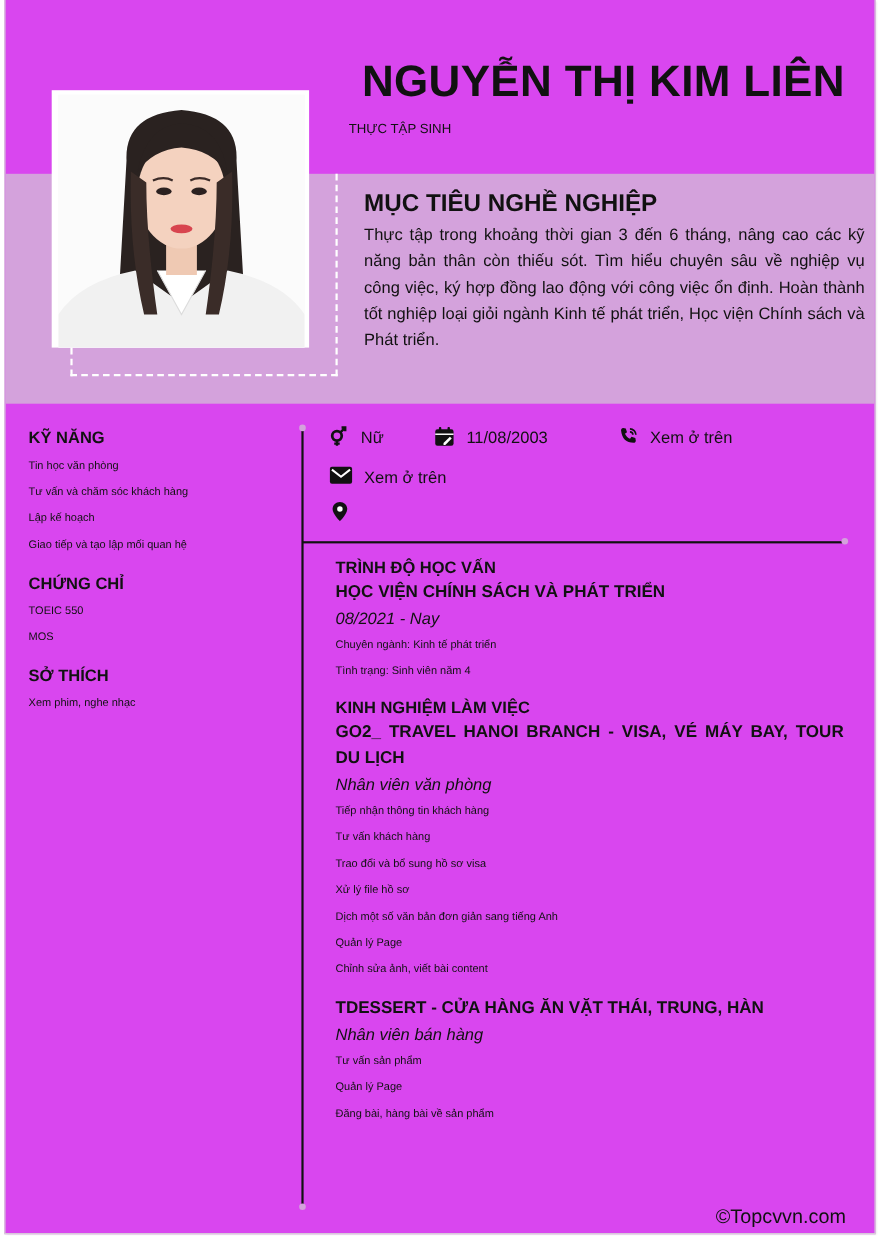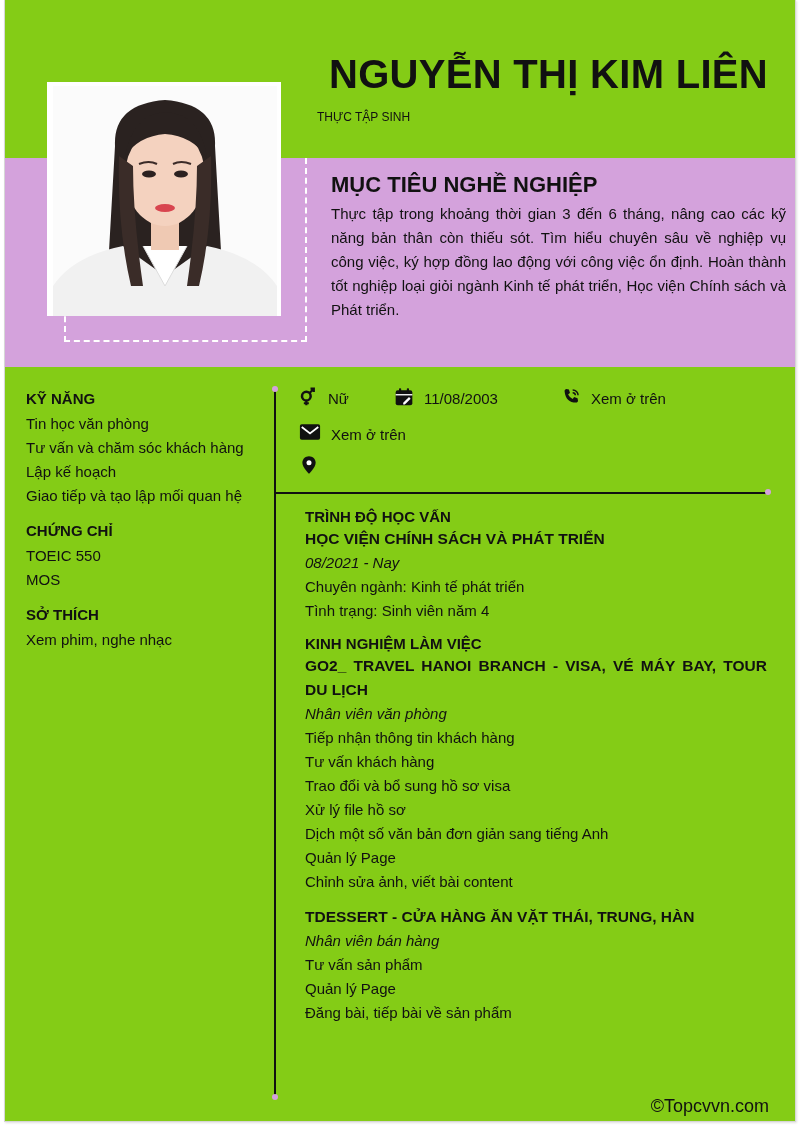--- a/index.html
+++ b/index.html
@@ -1,33 +1,33 @@
 <!DOCTYPE html>
 <html><head>
 <meta charset="utf-8">
 <style>
   html, body { margin:0; padding:0; }
   body { width:800px; height:1142px; background:#ffffff; position:relative; overflow:hidden;
          font-family:"Liberation Sans", "DejaVu Sans", sans-serif; color:#111; }
-  .page { position:absolute; left:4px; top:0; width:790px; height:1121px; background:#84cc16;
+  .page { position:absolute; left:4px; top:0; width:790px; height:1121px; background:#d946ef;
           border:1px solid #d6d6d6; border-top:none; box-shadow:1px 1px 2px rgba(0,0,0,0.12); }
   .purple-band { position:absolute; left:0; top:158px; width:790px; height:209px; background:#D4A2DC; }
   .photo-wrap { position:absolute; left:42px; top:82px; width:234px; height:234px; background:#fff; }
   .photo { position:absolute; left:48px; top:86px; width:224px; height:230px; background:#fafafa; overflow:hidden; }
   .dash-frame { position:absolute; left:59px; top:158px; width:243px; height:184px;
                 border:2px dashed #ffffff; border-top:none; box-sizing:border-box; }
   .name { position:absolute; left:324px; top:52px; font-size:40px; font-weight:bold; letter-spacing:0.3px; color:#111; white-space:nowrap; }
   .title { position:absolute; left:312px; top:110px; font-size:12px; color:#111; }
   .objective { position:absolute; left:326px; top:172px; width:455px; }
   .objective h2 { margin:0 0 4px 0; font-size:22px; font-weight:bold; }
   .objective p { margin:0; font-size:15px; line-height:24px; text-align:justify; }
 
   .left-col { position:absolute; left:21px; top:390px; width:245px; }
   .sec-h { font-size:15px; font-weight:bold; margin:0 0 5px 0; }
-  .line { font-size:15px; line-height:24px; white-space:nowrap; }
+  .line { font-size:10px; line-height:24px; white-space:nowrap; }
   .left-col .block { margin-bottom:14px; }
 
   .vline { position:absolute; left:269px; top:389px; width:1.5px; height:709px; background:#111; }
   .hline { position:absolute; left:270px; top:492px; width:493px; height:1.5px; background:#111; }
   .dot { position:absolute; width:6px; height:6px; border-radius:50%; background:#D4A2DC; }
 
   .contact { position:absolute; font-size:15px; display:flex; align-items:flex-end; white-space:nowrap; }
   .contact svg { width:20px; height:20px; margin-right:10px; }
 
   .right-col { position:absolute; left:300px; top:508px; width:462px; }
@@ -166,19 +166,19 @@
         <div class="line">Dịch một số văn bản đơn giản sang tiếng Anh</div>
         <div class="line">Quản lý Page</div>
         <div class="line">Chỉnh sửa ảnh, viết bài content</div>
       </div>
       <div style="height:11px;"></div>
       <div>
         <div class="sub-h">TDESSERT - CỬA HÀNG ĂN VẶT THÁI, TRUNG, HÀN</div>
         <div class="ital">Nhân viên bán hàng</div>
         <div class="line">Tư vấn sản phẩm</div>
         <div class="line">Quản lý Page</div>
-        <div class="line">Đăng bài, tiếp bài về sản phẩm</div>
+        <div class="line">Đăng bài, hàng bài về sản phẩm</div>
       </div>
     </div>
   </div>
 
   <div class="footer">©Topcvvn.com</div>
 </div>
 
 </body></html>

